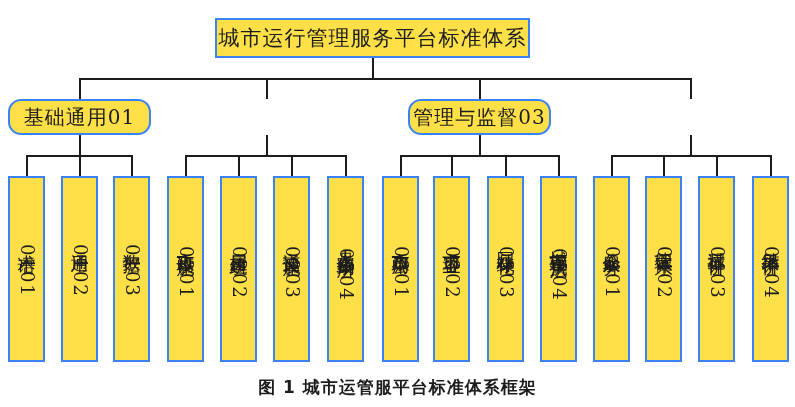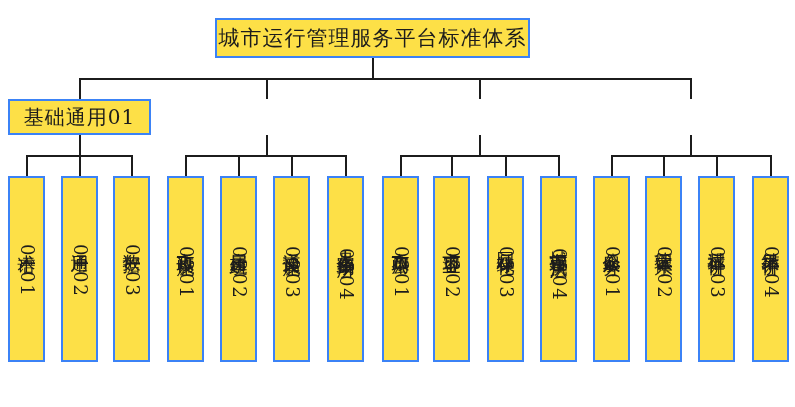--- a/index.html
+++ b/index.html
@@ -7,21 +7,21 @@
     position:relative;width:795px;height:407px;background:#ffffff;
     font-family:"DejaVu Serif","Liberation Serif",serif;color:#1c1c1c;
     overflow:hidden;
   }
   .box{
     position:absolute;box-sizing:border-box;border:2px solid #3b82f6;
     background:#fde047;display:flex;align-items:center;justify-content:center;
     text-align:center;
   }
   .root-box{left:215px;top:18px;width:315px;height:40px;font-size:21px;letter-spacing:1px;}
-  .branch-box{top:99px;height:36px;font-size:20px;letter-spacing:1px;}
+  .branch-box{top:99px;height:36px;font-size:20px;letter-spacing:1px;border-radius:13px;}
   .leaf-box{
     top:176px;width:37px;height:186px;border-width:2px;
     writing-mode:vertical-rl;text-orientation:mixed;
     font-size:18px;line-height:1;letter-spacing:2px;
   }
   .hl{position:absolute;height:2px;background:#1c1c1c;}
   .vl{position:absolute;width:2px;background:#1c1c1c;}
   .caption{
     position:absolute;left:0;top:376px;width:795px;text-align:center;
     font-family:"DejaVu Sans","Liberation Sans",sans-serif;
@@ -36,20 +36,21 @@
   <div class="box root-box">城市运行管理服务平台标准体系</div>
 
   <div class="vl" style="left:372px;top:58px;height:20px"></div>
   <div class="hl" style="left:79px;top:78px;width:613px"></div>
   <div class="vl" style="left:79px;top:78px;height:21px"></div>
   <div class="vl" style="left:266px;top:78px;height:21px"></div>
   <div class="vl" style="left:479px;top:78px;height:21px"></div>
   <div class="vl" style="left:690px;top:78px;height:21px"></div>
 
   <div class="box branch-box" style="left:8px;width:143px">基础通用01</div>
+  <div class="box branch-box" style="left:408px;width:143px">管理与监督03</div>
 
   <div class="vl" style="left:79px;top:135px;height:21px"></div>
   <div class="vl" style="left:266px;top:135px;height:21px"></div>
   <div class="vl" style="left:479px;top:135px;height:21px"></div>
   <div class="vl" style="left:690px;top:135px;height:21px"></div>
 
   <div class="hl" style="left:26px;top:155px;width:107px"></div>
   <div class="hl" style="left:185px;top:155px;width:162px"></div>
   <div class="hl" style="left:400px;top:155px;width:160px"></div>
   <div class="hl" style="left:611px;top:155px;width:161px"></div>
@@ -82,14 +83,15 @@
   <div class="box leaf-box" style="left:382px">市政公用0301</div>
   <div class="box leaf-box" style="left:433px">市容环卫0302</div>
   <div class="box leaf-box" style="left:487px">园林绿化0303</div>
   <div class="box leaf-box" style="left:540px">城市管理执法0304</div>
 
   <div class="box leaf-box" style="left:593px">公众服务0401</div>
   <div class="box leaf-box" style="left:645px">管理体系0402</div>
   <div class="box leaf-box" style="left:698px">过程评价0403</div>
   <div class="box leaf-box" style="left:752px">结果评价0404</div>
 
+  <div class="caption">图 1 城市运管服平台标准体系框架</div>
 
 </div>
 
 </body></html>

